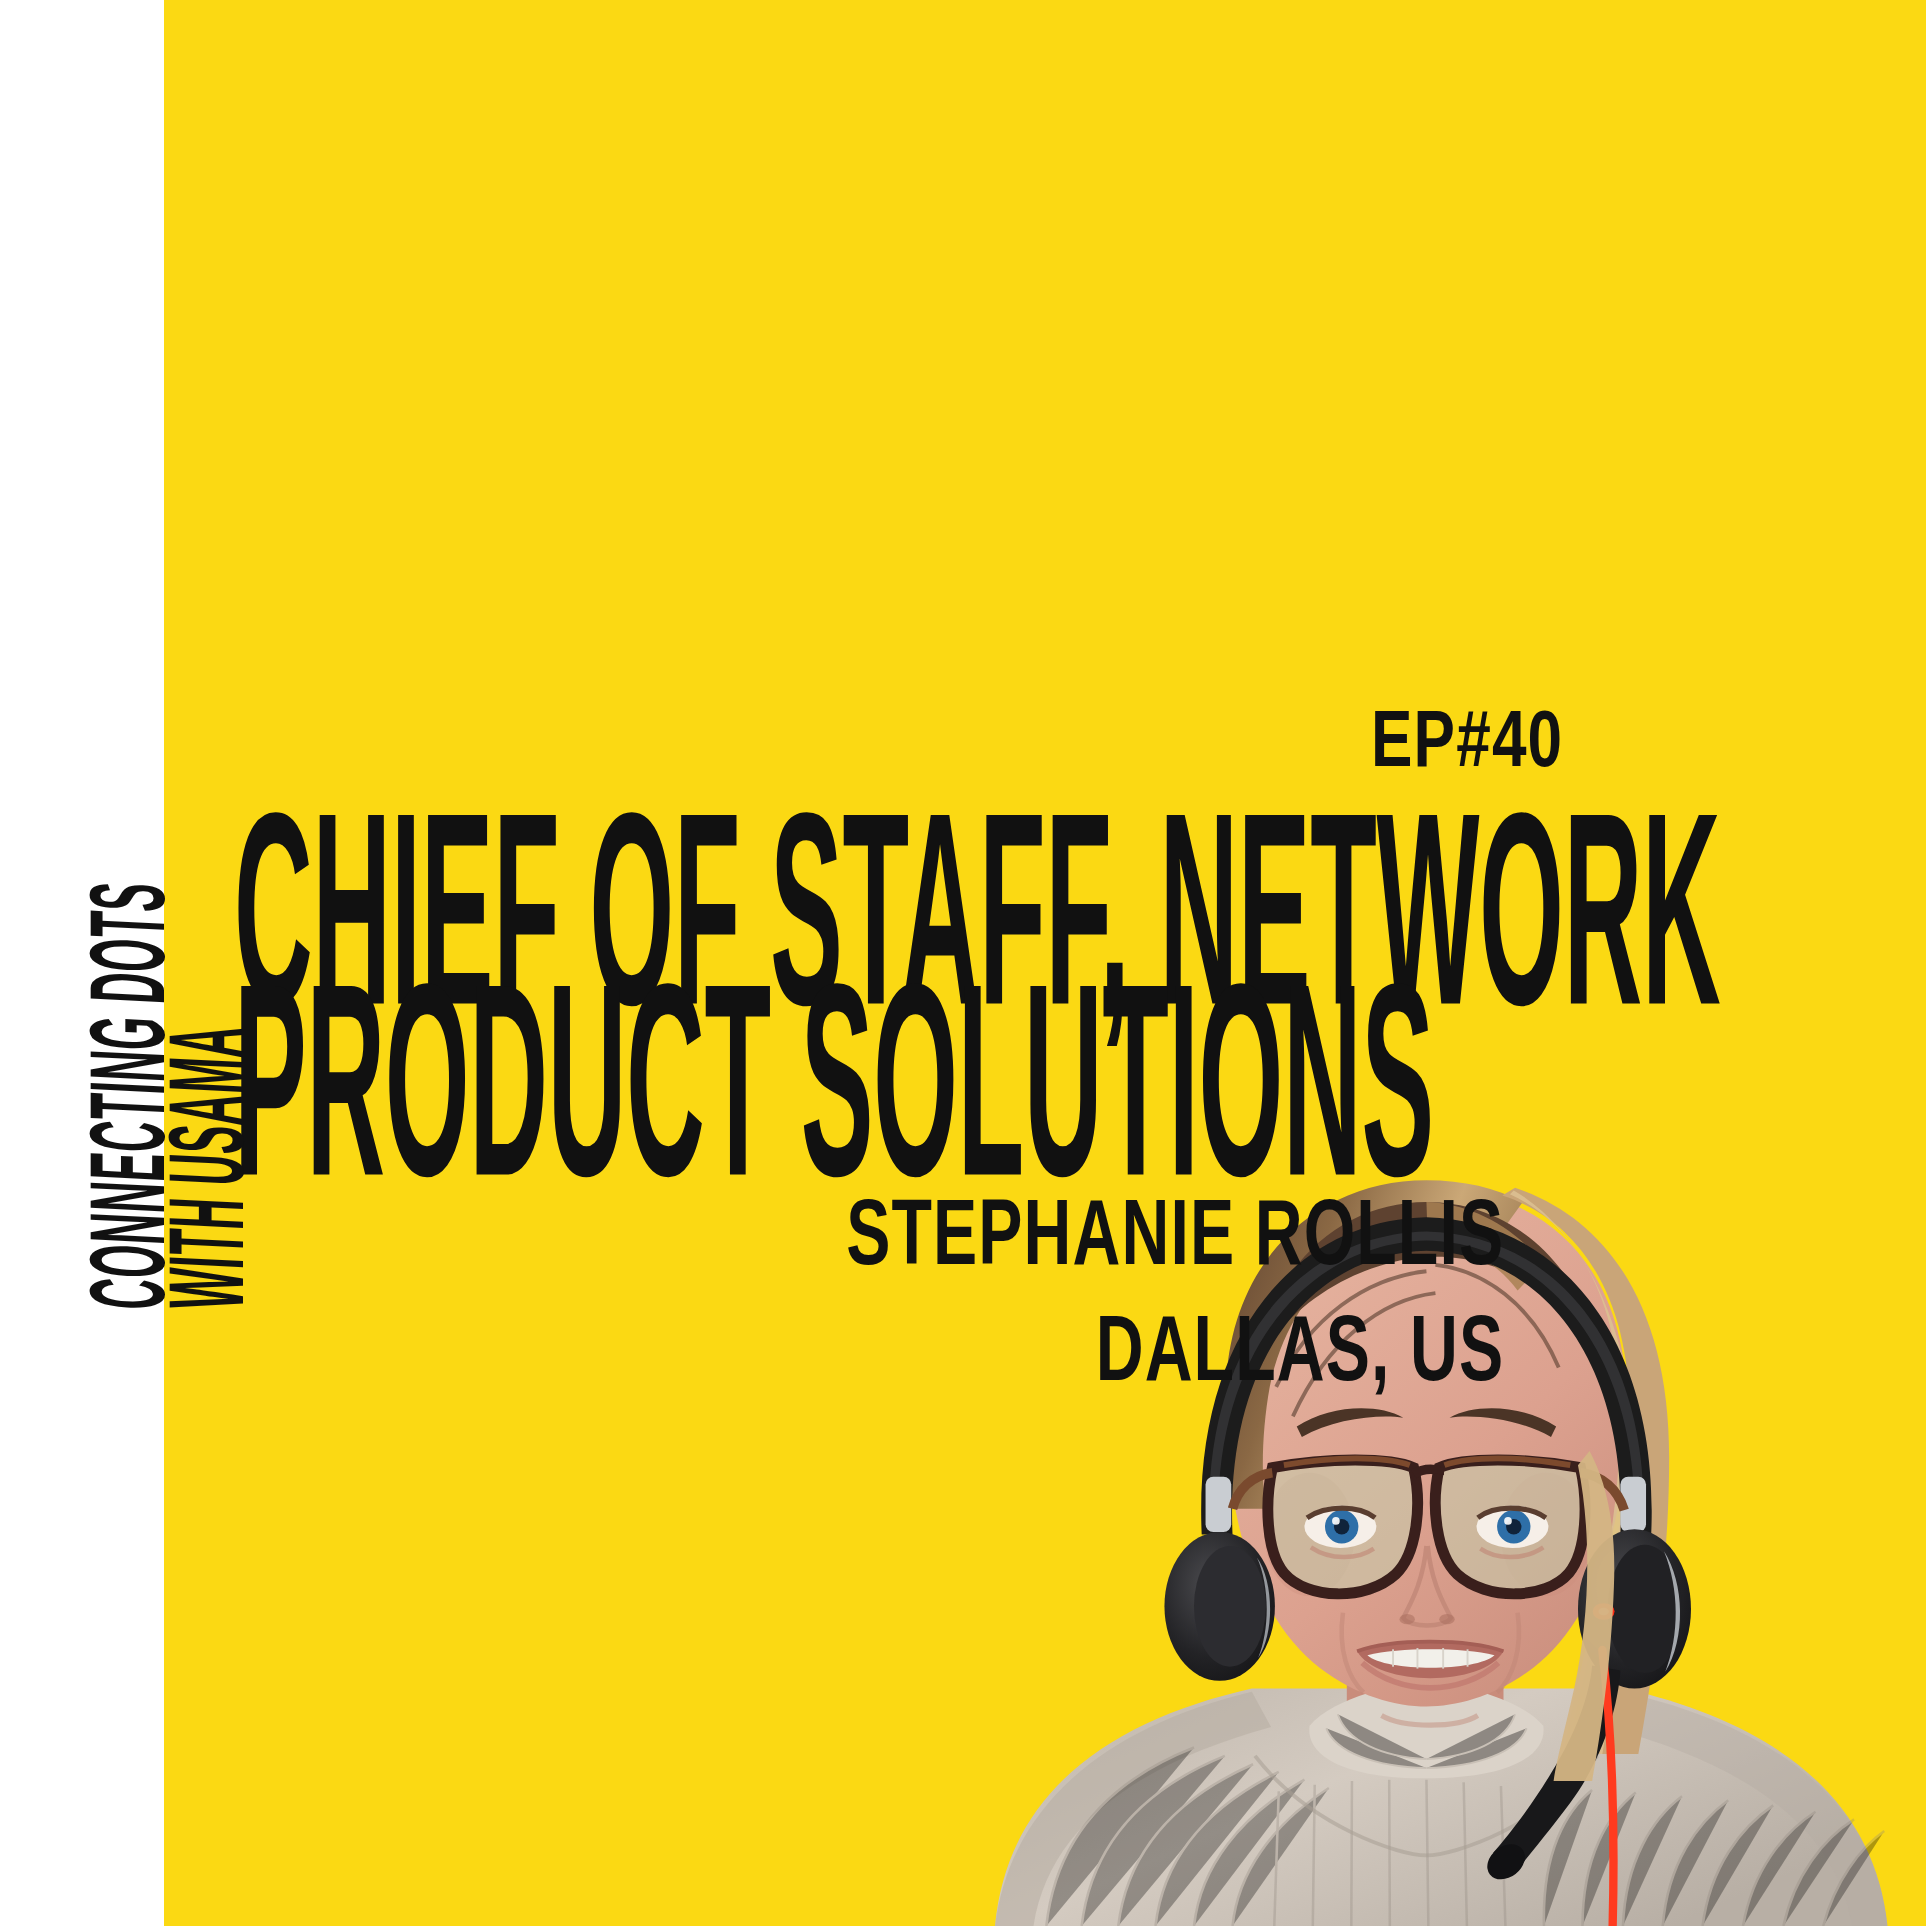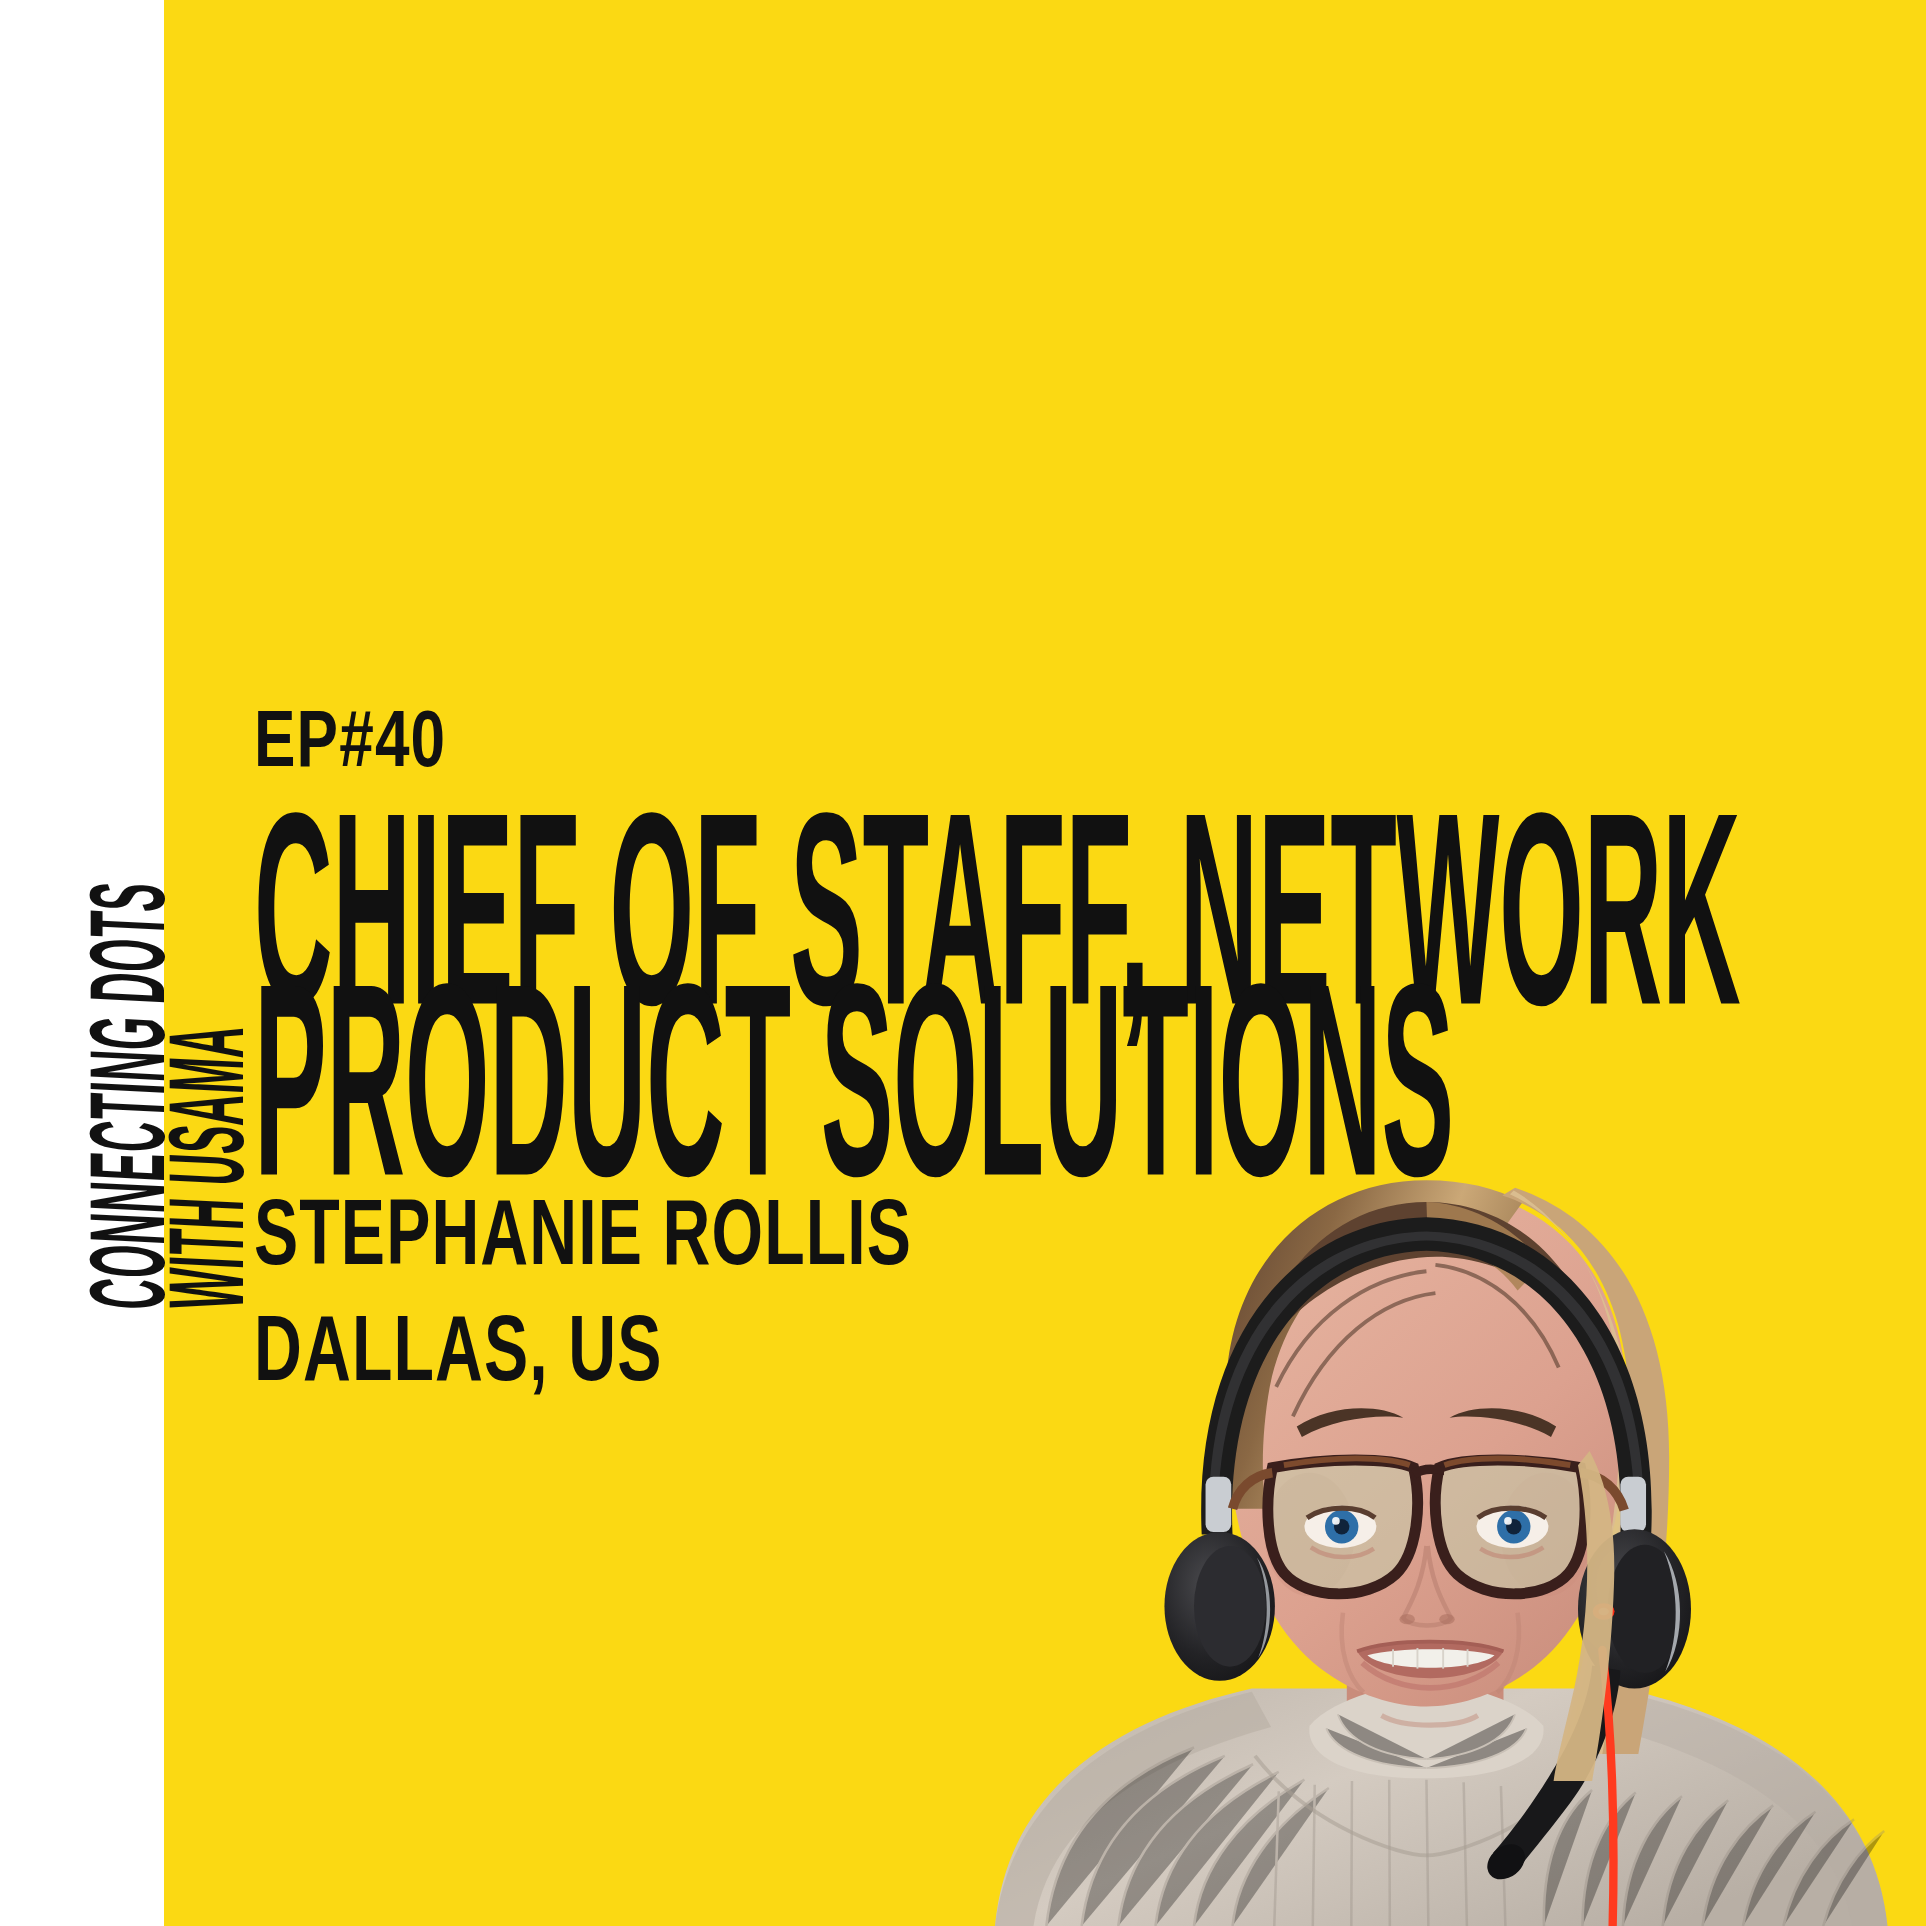--- a/index.html
+++ b/index.html
@@ -61,24 +61,25 @@
     left: 162px;
     top: 1307px;
     transform: rotate(-90deg) scale(0.52, 1.30) skewX(-7deg);
     font-size: 82px;
     letter-spacing: 1.3px;
   }
 
   
   .text-block {
     position: absolute;
-    left: 254px;
+    left: 234px;
     top: 699px;
     width: 1477px;
     z-index: 5;
+    text-align: right;
   }
   .episode-tag {
     color: #111111;
     font-family: "Liberation Sans", sans-serif;
     font-weight: 700;
     font-size: 69px;
     line-height: 1.0;
     letter-spacing: 1.3px;
     transform: scale(0.90, 1.16);
     transform-origin: 0 0;

